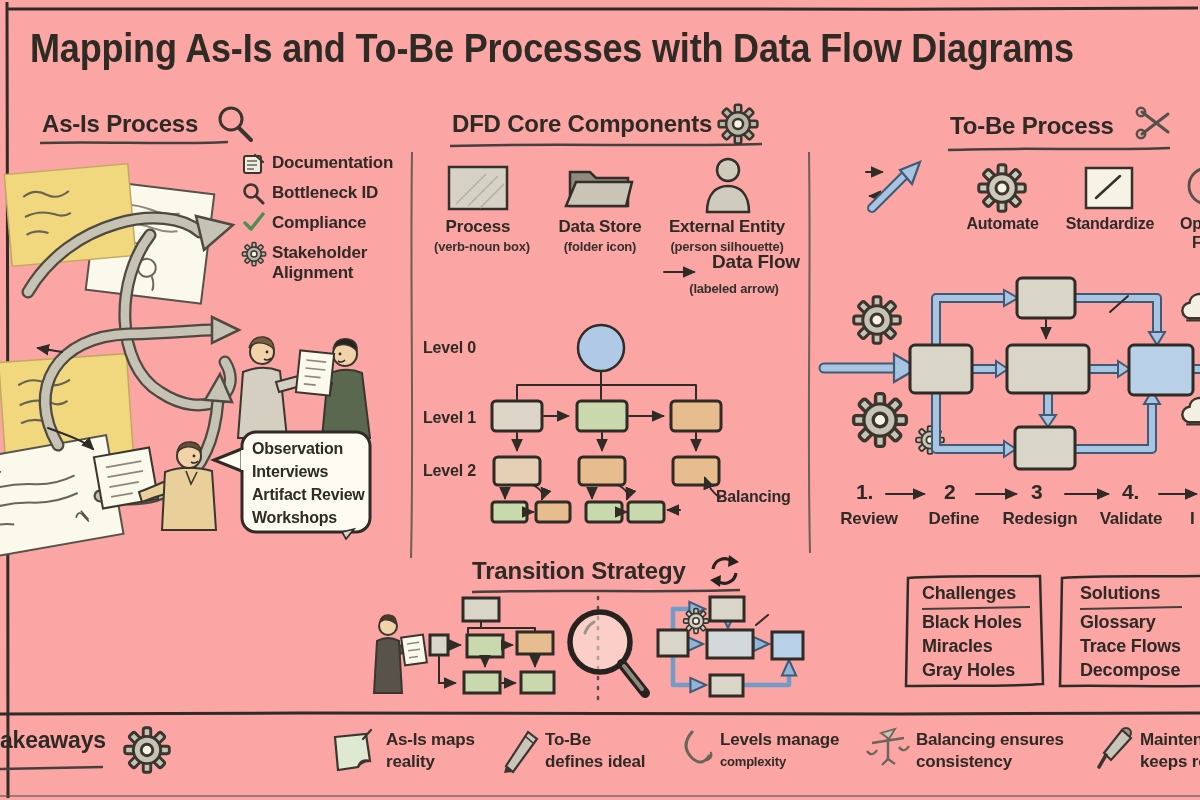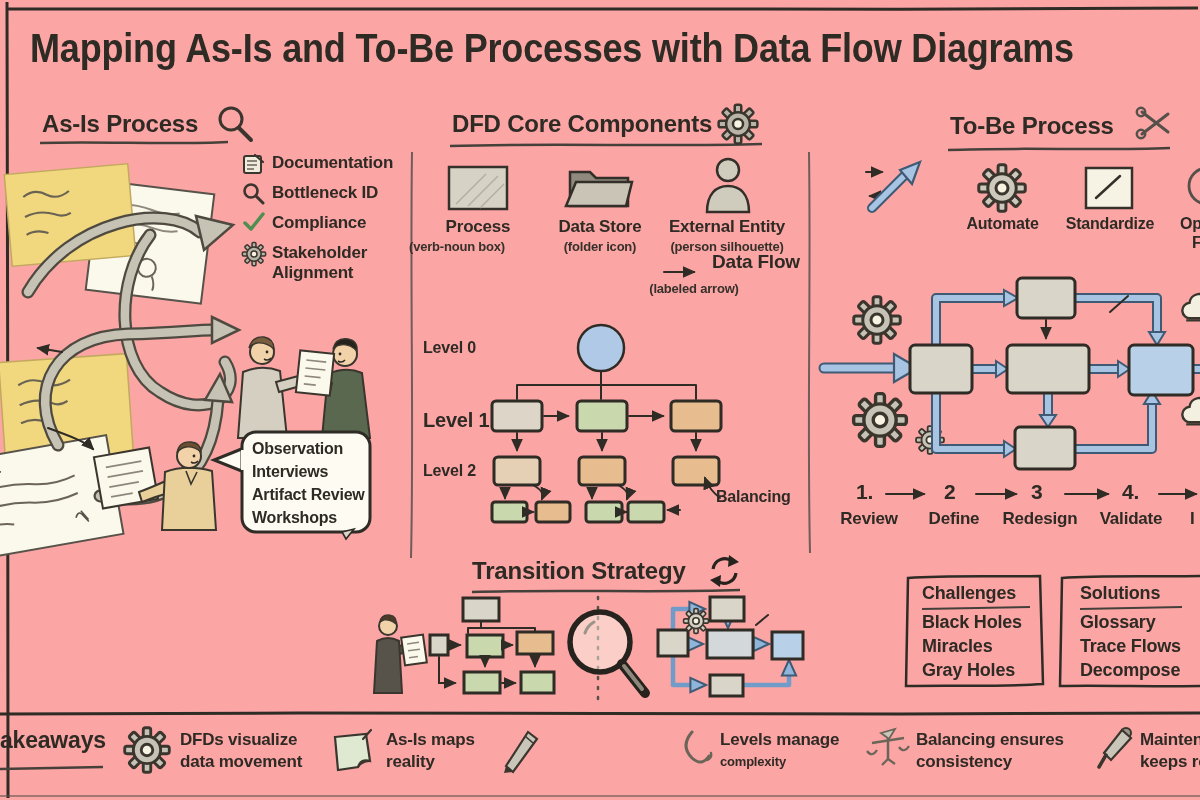--- a/index.html
+++ b/index.html
@@ -192,34 +192,34 @@
   <svg class="abs" style="left:564px;top:158px" width="72" height="54" viewBox="0 0 72 54">
     <path d="M6,48 V14 H26 L32,20 H64 V48 Z" fill="#8f8a7d" stroke="#332f28" stroke-width="2.5"></path>
     <path d="M2,48 L12,24 H68 L62,48 Z" fill="#c9c4b6" stroke="#332f28" stroke-width="2.5"></path>
   </svg>
   <svg class="abs" style="left:702px;top:156px" width="52" height="58" viewBox="0 0 52 58">
     <circle cx="26" cy="14" r="11" fill="#cfcbbd" stroke="#332f28" stroke-width="2.5"></circle>
     <path d="M5,56 C5,38 14,30 26,30 C38,30 47,38 47,56 Z" fill="#cfcbbd" stroke="#332f28" stroke-width="2.5"></path>
   </svg>
 
   <div class="abs t c" style="left:432px;top:217px;width:92px;font-size:17px">Process</div>
-  <div class="abs t c cap" style="left:403px;top:239px;width:108px">(verb-noun box)</div>
+  <div class="abs t c cap" style="left:428px;top:239px;width:108px">(verb-noun box)</div>
   <div class="abs t c" style="left:552px;top:217px;width:96px;font-size:17px">Data Store</div>
   <div class="abs t c cap" style="left:544px;top:239px;width:112px">(folder icon)</div>
   <div class="abs t c" style="left:664px;top:217px;width:126px;font-size:17px">External Entity</div>
   <div class="abs t c cap" style="left:660px;top:239px;width:134px">(person silhouette)</div>
 
   <svg class="abs" style="left:662px;top:262px" width="44" height="20" viewBox="0 0 44 20">
     <path d="M2,10 H32" class="inkln" stroke-width="2.5" marker-end="url(#ah)"></path>
   </svg>
   <div class="abs t" style="left:712px;top:251px;font-size:19px">Data Flow</div>
-  <div class="abs t c cap" style="left:632px;top:281px;width:124px">(labeled arrow)</div>
+  <div class="abs t c cap" style="left:672px;top:281px;width:124px">(labeled arrow)</div>
 
   <div class="abs t" style="left:423px;top:339px;font-size:16px">Level 0</div>
-  <div class="abs t" style="left:423px;top:409px;font-size:20px">Level 1</div>
+  <div class="abs t" style="left:423px;top:409px;font-size:16px">Level 1</div>
   <div class="abs t" style="left:423px;top:462px;font-size:16px">Level 2</div>
 
   <svg class="abs" style="left:420px;top:300px" width="390" height="245" viewBox="0 0 390 245">
     <circle cx="181" cy="48" r="23" fill="#b0c9e6" stroke="#2f2b25" stroke-width="2.5"></circle>
     <path d="M181,71 V85 M97,85 H276 M97,85 V99 M181,85 V99 M276,85 V99" class="inkln"></path>
     <rect x="72" y="101" width="50" height="30" rx="4" fill="#ddd6c8" class="bx" stroke-width="2.5"></rect>
     <rect x="157" y="101" width="50" height="30" rx="4" fill="#c9d9ad" class="bx" stroke-width="2.5"></rect>
     <rect x="251" y="101" width="50" height="30" rx="4" fill="#e7bc8f" class="bx" stroke-width="2.5"></rect>
     <path d="M124,116 H148" class="inkln" stroke-width="2.2" marker-end="url(#ah)"></path>
     <path d="M209,116 H243" class="inkln" stroke-width="2.2" marker-end="url(#ah)"></path>
@@ -398,40 +398,40 @@
   <div class="abs t" style="left:1080px;top:583px;font-size:18px">Solutions</div>
   <div class="abs t" style="left:1080px;top:612px;font-size:18px">Glossary</div>
   <div class="abs t" style="left:1080px;top:636px;font-size:18px">Trace Flows</div>
   <div class="abs t" style="left:1080px;top:660px;font-size:18px">Decompose</div>
 
   <div class="abs t" style="left:0;top:727px;font-size:23px">akeaways</div>
 
   <svg class="abs" style="left:124px;top:727px" width="46" height="46" viewBox="-16 -16 32 32">
     <use href="#gearshape" style="color:#c6c2b5"></use>
   </svg>
-  <div class="abs" style="left:180px;top:729px">
-    <div class="t" style="font-size:17px;line-height:22px">DFDs visualize</div>
-    <div class="t" style="font-size:17px;line-height:22px">data movement</div>
-  </div>
 
   <svg class="abs" style="left:330px;top:729px" width="46" height="44" viewBox="0 0 46 44">
     <path d="M5,8 L36,5 L40,32 Q31,29 28,38 L8,41 Z" fill="#dfe9d2" stroke="#3a362e" stroke-width="2.2"></path>
     <path d="M40,32 Q32,32 28,38" fill="none" stroke="#3a362e" stroke-width="2"></path>
     <path d="M33,10 L41,1" stroke="#3a362e" stroke-width="2.2" stroke-linecap="round"></path>
   </svg>
   <div class="abs" style="left:386px;top:729px">
     <div class="t" style="font-size:17px;line-height:22px">As-Is maps</div>
     <div class="t" style="font-size:17px;line-height:22px">reality</div>
   </div>
 
   <svg class="abs" style="left:500px;top:726px" width="42" height="48" viewBox="0 0 42 48">
     <polygon points="6,40 13,46 37,13 28,6" fill="#c9c5b8" stroke="#3a362e" stroke-width="2.2"></polygon>
     <polygon points="6,40 13,46 4,47" fill="#3a362e"></polygon>
     <path d="M25,10 L33,17" stroke="#3a362e" stroke-width="1.6"></path>
   </svg>
+  <div class="abs" style="left:545px;top:729px">
+    <div class="t" style="font-size:17px;line-height:22px">To-Be</div>
+    <div class="t" style="font-size:17px;line-height:22px">defines ideal</div>
+  </div>
 
   <svg class="abs" style="left:678px;top:726px" width="40" height="48" viewBox="0 0 40 48">
     <path d="M14,6 Q2,20 14,32 Q24,41 31,30" fill="none" stroke="#6b6558" stroke-width="3" stroke-linecap="round"></path>
     <path d="M29,34 q5,-2 4,-7" fill="none" stroke="#6b6558" stroke-width="2.5" stroke-linecap="round"></path>
   </svg>
   <div class="abs" style="left:720px;top:729px">
     <div class="t" style="font-size:17px;line-height:22px">Levels manage</div>
     <div class="t" style="font-size:13px;line-height:22px">complexity</div>
   </div>
 

